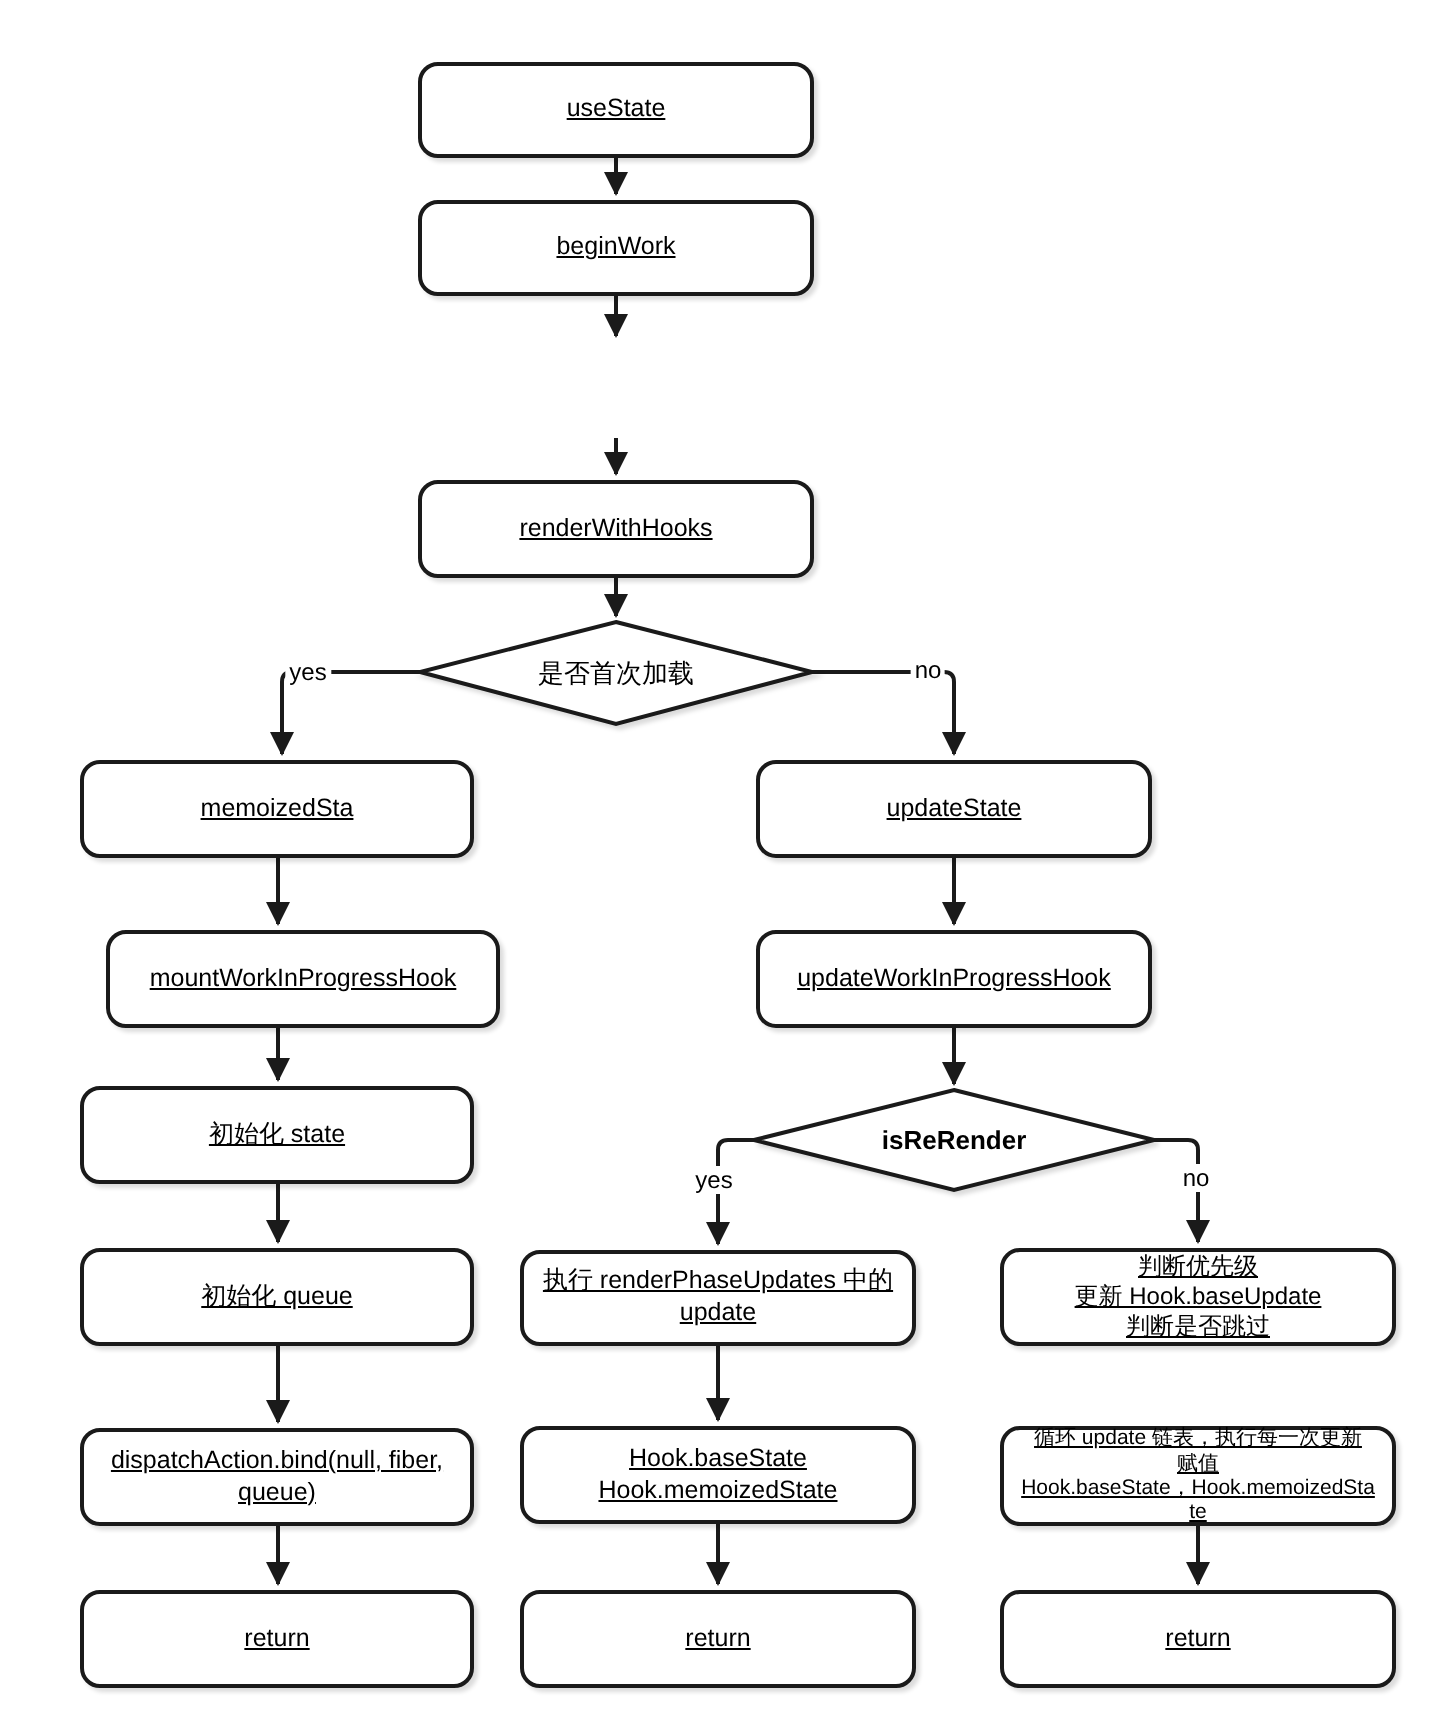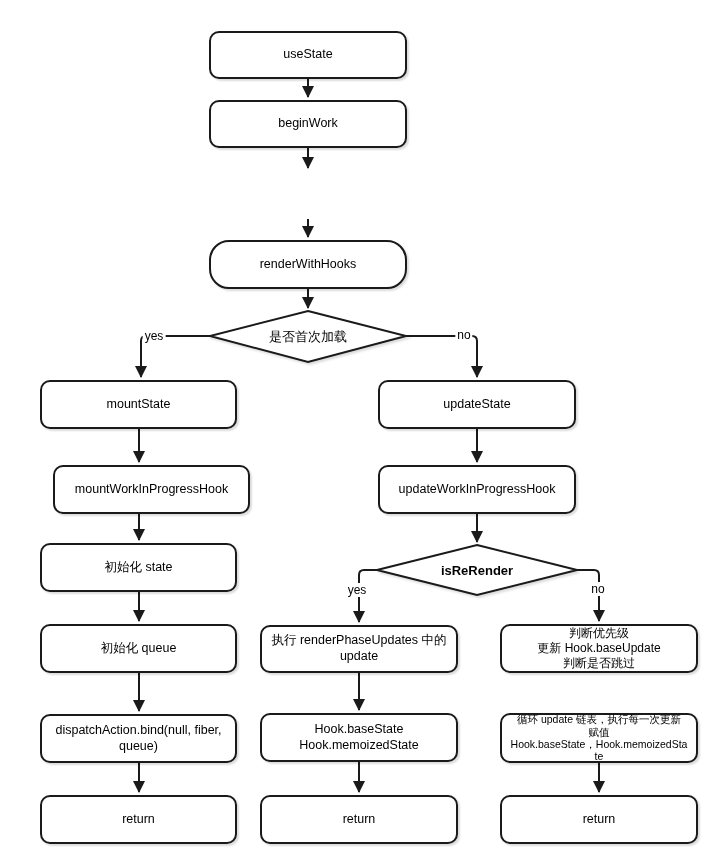--- a/index.html
+++ b/index.html
@@ -29,20 +29,21 @@
     border-radius: 10px;
     display: flex;
     align-items: center;
     justify-content: center;
     text-align: center;
     white-space: pre-line;
     font-size: 12.5px;
     line-height: 1.25;
     box-shadow: 2px 2px 2px rgba(0,0,0,0.14);
     padding: 2px 6px;
+    text-decoration: underline;
   }
   .node.small-text {
     font-size: 10.5px;
     line-height: 1.18;
     padding: 18px 2px;
   }
   .diamond-label {
     position: absolute;
     text-align: center;
     font-size: 13px;
@@ -99,31 +100,31 @@
     </g>
 
     <g stroke="#1a1a1a" stroke-width="2" fill="#ffffff" style="filter: drop-shadow(2px 2px 1px rgba(0,0,0,0.14));">
       <polygon points="308,311 406,336 308,362 210,336"></polygon>
       <polygon points="477,545 577,570 477,595 377,570"></polygon>
     </g>
   </svg>
 
   <div class="node" style="left:209px; top:31px;  width:198px; height:48px;">useState</div>
   <div class="node" style="left:209px; top:100px; width:198px; height:48px;">beginWork</div>
-  <div class="node" style="left:209px; top:240px; width:198px; height:49px;border-radius:20px;">renderWithHooks</div>
+  <div class="node" style="left:209px; top:240px; width:198px; height:49px;">renderWithHooks</div>
 
   <div class="diamond-label" style="left:308px; top:337px;">是否首次加载</div>
   <div class="diamond-label" style="left:477px; top:570px;font-weight:bold;">isReRender</div>
 
   <div class="edge-label" style="left:154px; top:336px;">yes</div>
   <div class="edge-label" style="left:464px; top:335px;">no</div>
   <div class="edge-label" style="left:357px; top:590px;">yes</div>
   <div class="edge-label" style="left:598px; top:589px;">no</div>
 
-  <div class="node" style="left:40px; top:380px; width:197px; height:49px;">mountState</div>
+  <div class="node" style="left:40px; top:380px; width:197px; height:49px;">memoizedSta</div>
   <div class="node" style="left:40px; top:465px; width:197px; height:49px;margin-left:13px;">mountWorkInProgressHook</div>
   <div class="node" style="left:40px; top:543px; width:197px; height:49px;">初始化 state</div>
   <div class="node" style="left:40px; top:624px; width:197px; height:49px;">初始化 queue</div>
   <div class="node" style="left:40px; top:714px; width:197px; height:49px;">dispatchAction.bind(null, fiber,
 queue)</div>
   <div class="node" style="left:40px; top:795px; width:197px; height:49px;">return</div>
 
   <div class="node" style="left:378px; top:380px; width:198px; height:49px;">updateState</div>
   <div class="node" style="left:378px; top:465px; width:198px; height:49px;">updateWorkInProgressHook</div>
 

